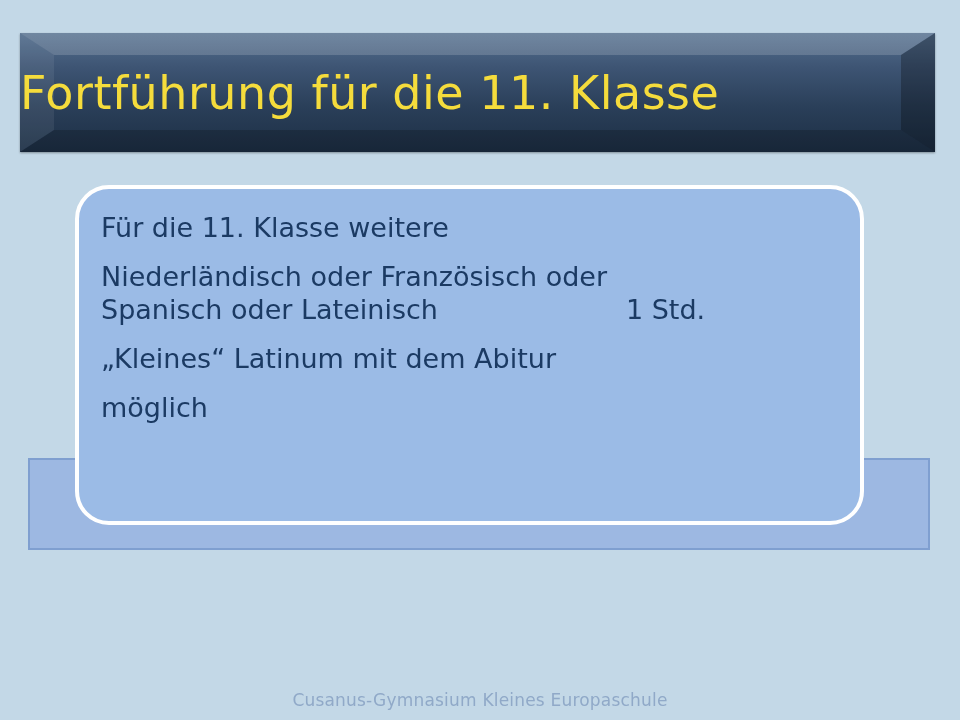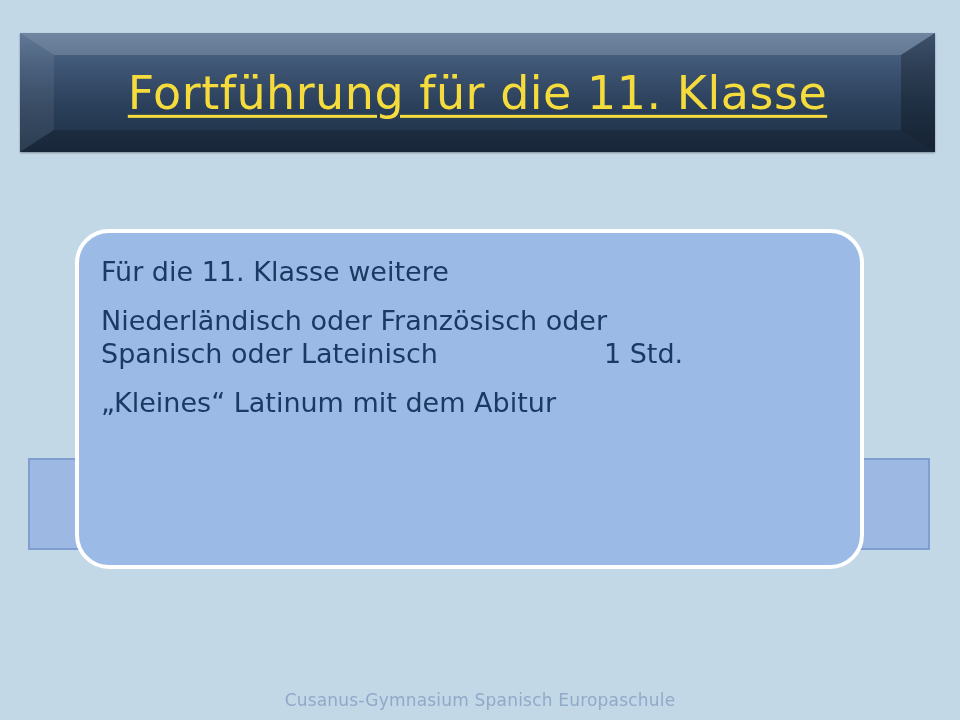--- a/index.html
+++ b/index.html
@@ -52,26 +52,25 @@
     inset: 0;
     background: rgba(0,0,0,0.18);
     clip-path: polygon(0 100%, 34px calc(100% - 22px), calc(100% - 34px) calc(100% - 22px), 100% 100%);
   }
   .title-text {
     position: absolute;
     left: 0;
     right: 0;
     top: 50%;
     transform: translateY(-50%);
-    text-align: center;
+    text-align: left;
     color: #f5dc3c;
     font-size: 46px;
     line-height: 1.05;
     letter-spacing: 0.5px;
-    text-decoration: underline;
     text-underline-offset: 6px;
     text-decoration-thickness: 3px;
     white-space: nowrap;
     z-index: 3;
   }
 
   
   .back-band {
     position: absolute;
     left: 28px;
@@ -88,39 +87,39 @@
     position: absolute;
     left: 75px;
     top: 185px;
     width: 789px;
     height: 340px;
     background: #9bbbe6;
     border: 4px solid #ffffff;
     border-radius: 34px;
     box-sizing: border-box;
     padding: 22px 26px 0 22px;
-    margin-top: 44px;
   }
   .bullets {
     list-style: none;
     margin: 0;
     padding: 0;
     color: #1b3a63;
     font-size: 27px;
     line-height: 33px;
   }
   .bullets li {
     margin: 0 0 16px 0;
     position: relative;
   }
   .bullets li:last-child { margin-bottom: 0; }
   .line { display: block; }
   .line-with-right {
     display: flex;
     justify-content: flex-start;
+    gap: 22px;
   }
   .line-with-right .lead { flex: 0 0 auto; }
   .line-with-right .tail {
     flex: 0 0 auto;
     margin-left: 166px;
   }
 
   
   .footer {
     position: absolute;
@@ -159,18 +158,19 @@
         <span class="lead">Spanisch oder Lateinisch</span>
         <span class="tail">1 Std.</span>
       </span>
     </li>
 
     <li>
       <span class="line">„Kleines“ Latinum mit dem Abitur</span>
     </li>
 
     <li>
+      <span class="line">möglich</span>
     </li>
 
   </ul>
 </div>
 
-<div class="footer">Cusanus-Gymnasium Spanisch Europaschule</div>
+<div class="footer">Cusanus-Gymnasium Kleines Europaschule</div>
 
 </body></html>

